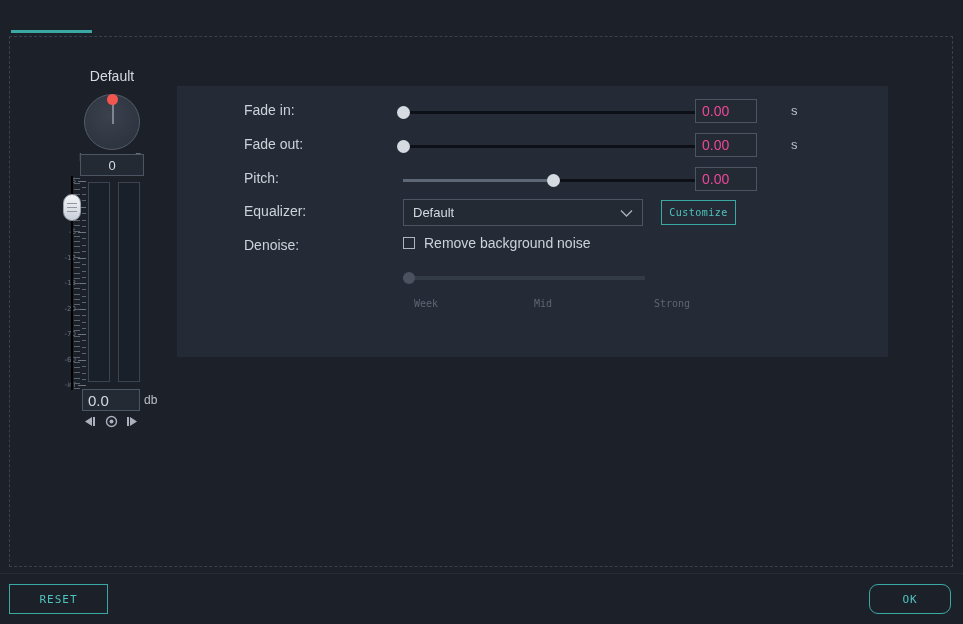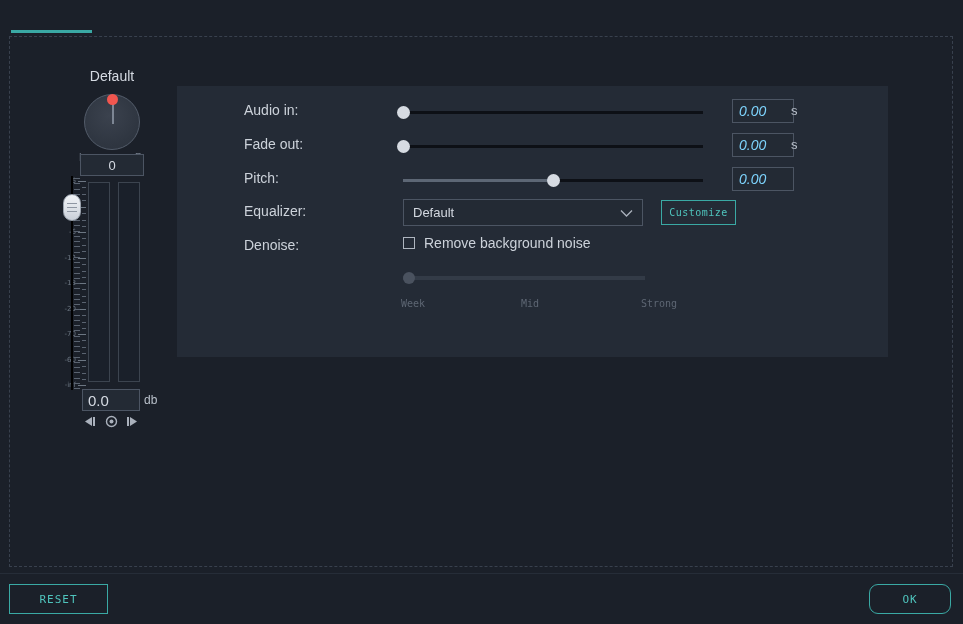--- a/index.html
+++ b/index.html
@@ -276,33 +276,32 @@
     position: absolute;
     top: -5px;
     width: 13px;
     height: 13px;
     border-radius: 50%;
     background: #d6dbe2;
     margin-left: -6px;
   }
   .num-box {
     position: absolute;
-    left: 555px;
+    left: 518px;
     top: 0px;
     width: 62px;
     height: 24px;
     border: 1px solid #4c5563;
     background: #232a34;
     box-sizing: border-box;
     display: flex;
     align-items: center;
     padding-left: 6px;
     font-size: 14px;
-    color: #7dd3fc;
-    font-style: italic;
+    color: #ec4899;
   }
   .unit {
     position: absolute;
     left: 614px;
     top: 4px;
     font-size: 13px;
     color: #b9c0ca;
   }
   .select {
     position: absolute;
@@ -379,20 +378,21 @@
     left: 400px;
     top: 298px;
     width: 270px;
     height: 14px;
   }
   .denoise-marks span {
     position: absolute;
     font-family: "DejaVu Sans Mono", monospace;
     font-size: 10px;
     color: #5d6673;
+    margin-left: 13px;
   }
   .dm-week   { left: 0px; }
   .dm-mid    { left: 120px; }
   .dm-strong { left: 240px; }
 
   
   .footer-sep {
     position: absolute;
     left: 0; top: 573px;
     width: 963px;
@@ -558,21 +558,21 @@
         <rect x="2" y="1" width="2" height="9" fill="#aab1bc"></rect>
         <polygon points="5,1 5,10 12,5.5" fill="#aab1bc"></polygon>
       </svg>
     </div>
   </div>
 </div>
 
 <div class="form-panel">
 
   <div class="row" style="top:13px;">
-    <div class="row-label">Audio in:</div>
+    <div class="row-label">Fade in:</div>
     <div class="slider">
       <div class="filled" style="width:0px;"></div>
       <div class="handle" style="left:0px;"></div>
     </div>
     <div class="num-box">0.00</div>
     <div class="unit">s</div>
   </div>
 
   <div class="row" style="top:47px;">
     <div class="row-label">Fade out:</div>

